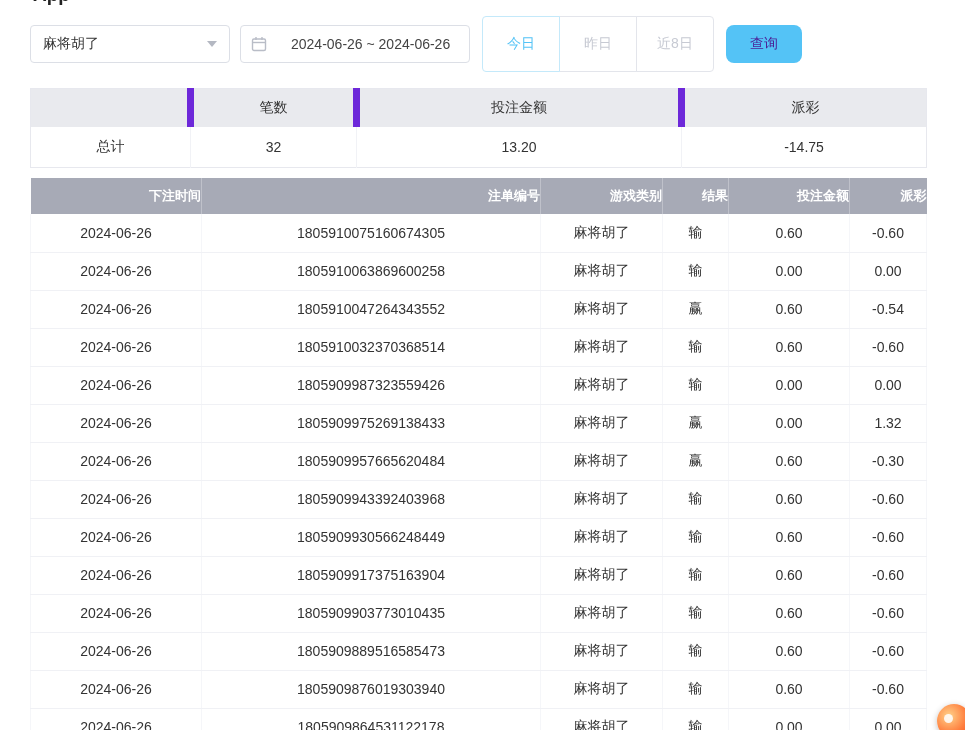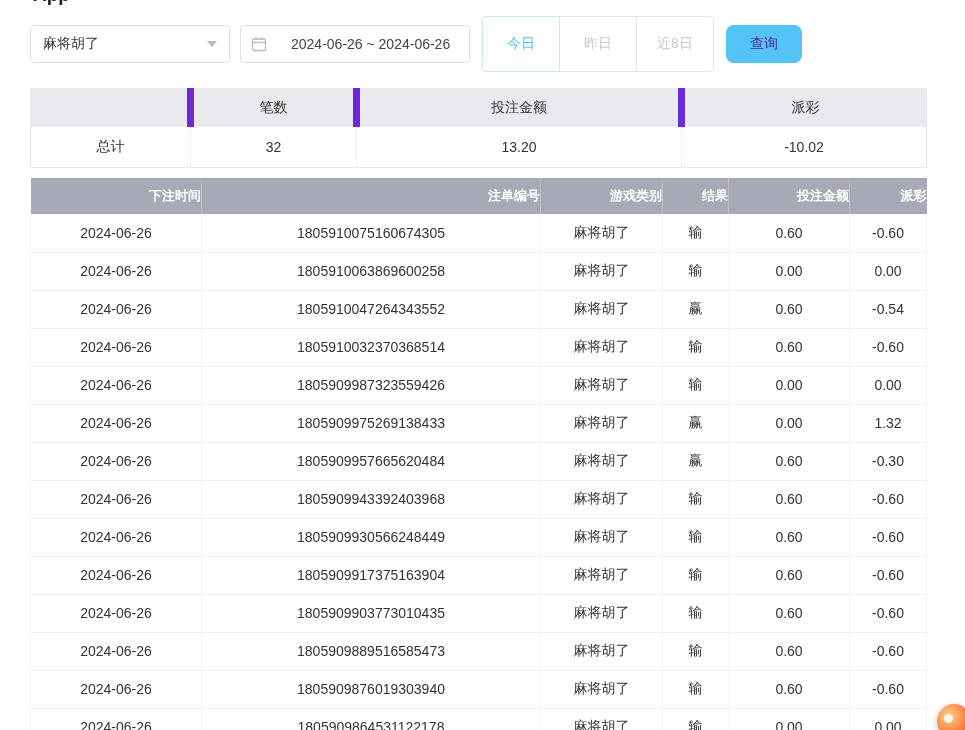--- a/index.html
+++ b/index.html
@@ -131,21 +131,21 @@
         <th>笔数</th>
         <th>投注金额</th>
         <th>派彩</th>
       </tr>
     </thead>
     <tbody>
       <tr>
         <td>总计</td>
         <td>32</td>
         <td>13.20</td>
-        <td class="auto-neg neg">-10.02</td>
+        <td class="auto-neg neg">-14.75</td>
       </tr>
     </tbody>
   </table>
 
   <table class="bet-table">
     <colgroup>
         <col style="width:171px">
         <col style="width:339px">
         <col style="width:122px">
         <col style="width:66px">

